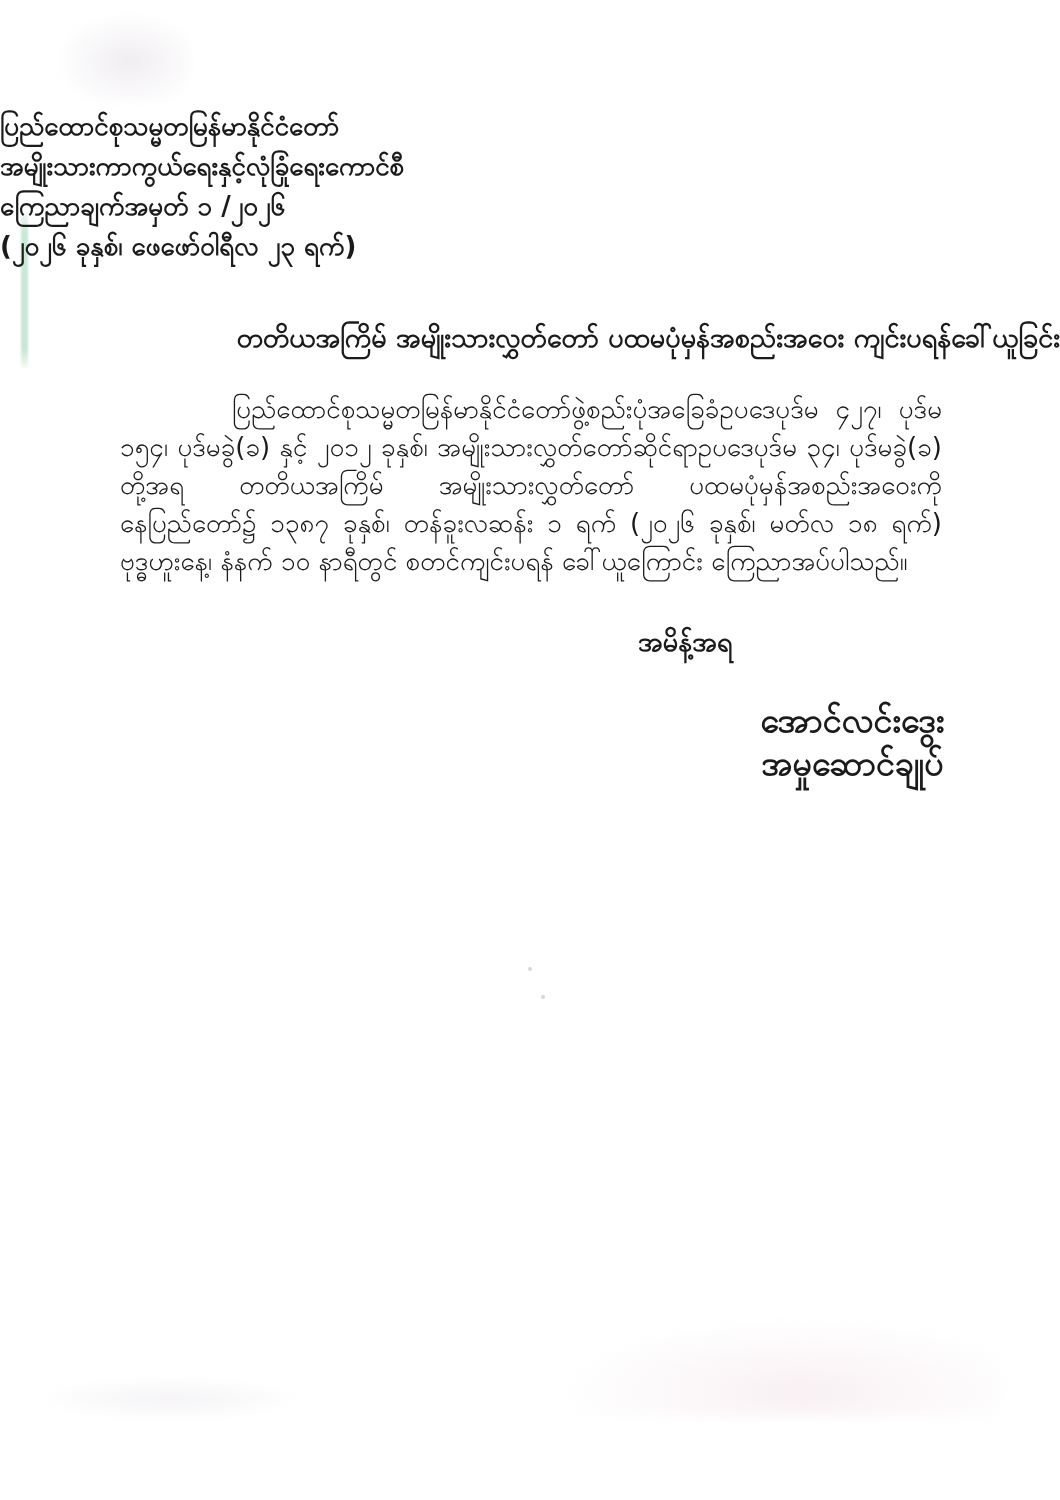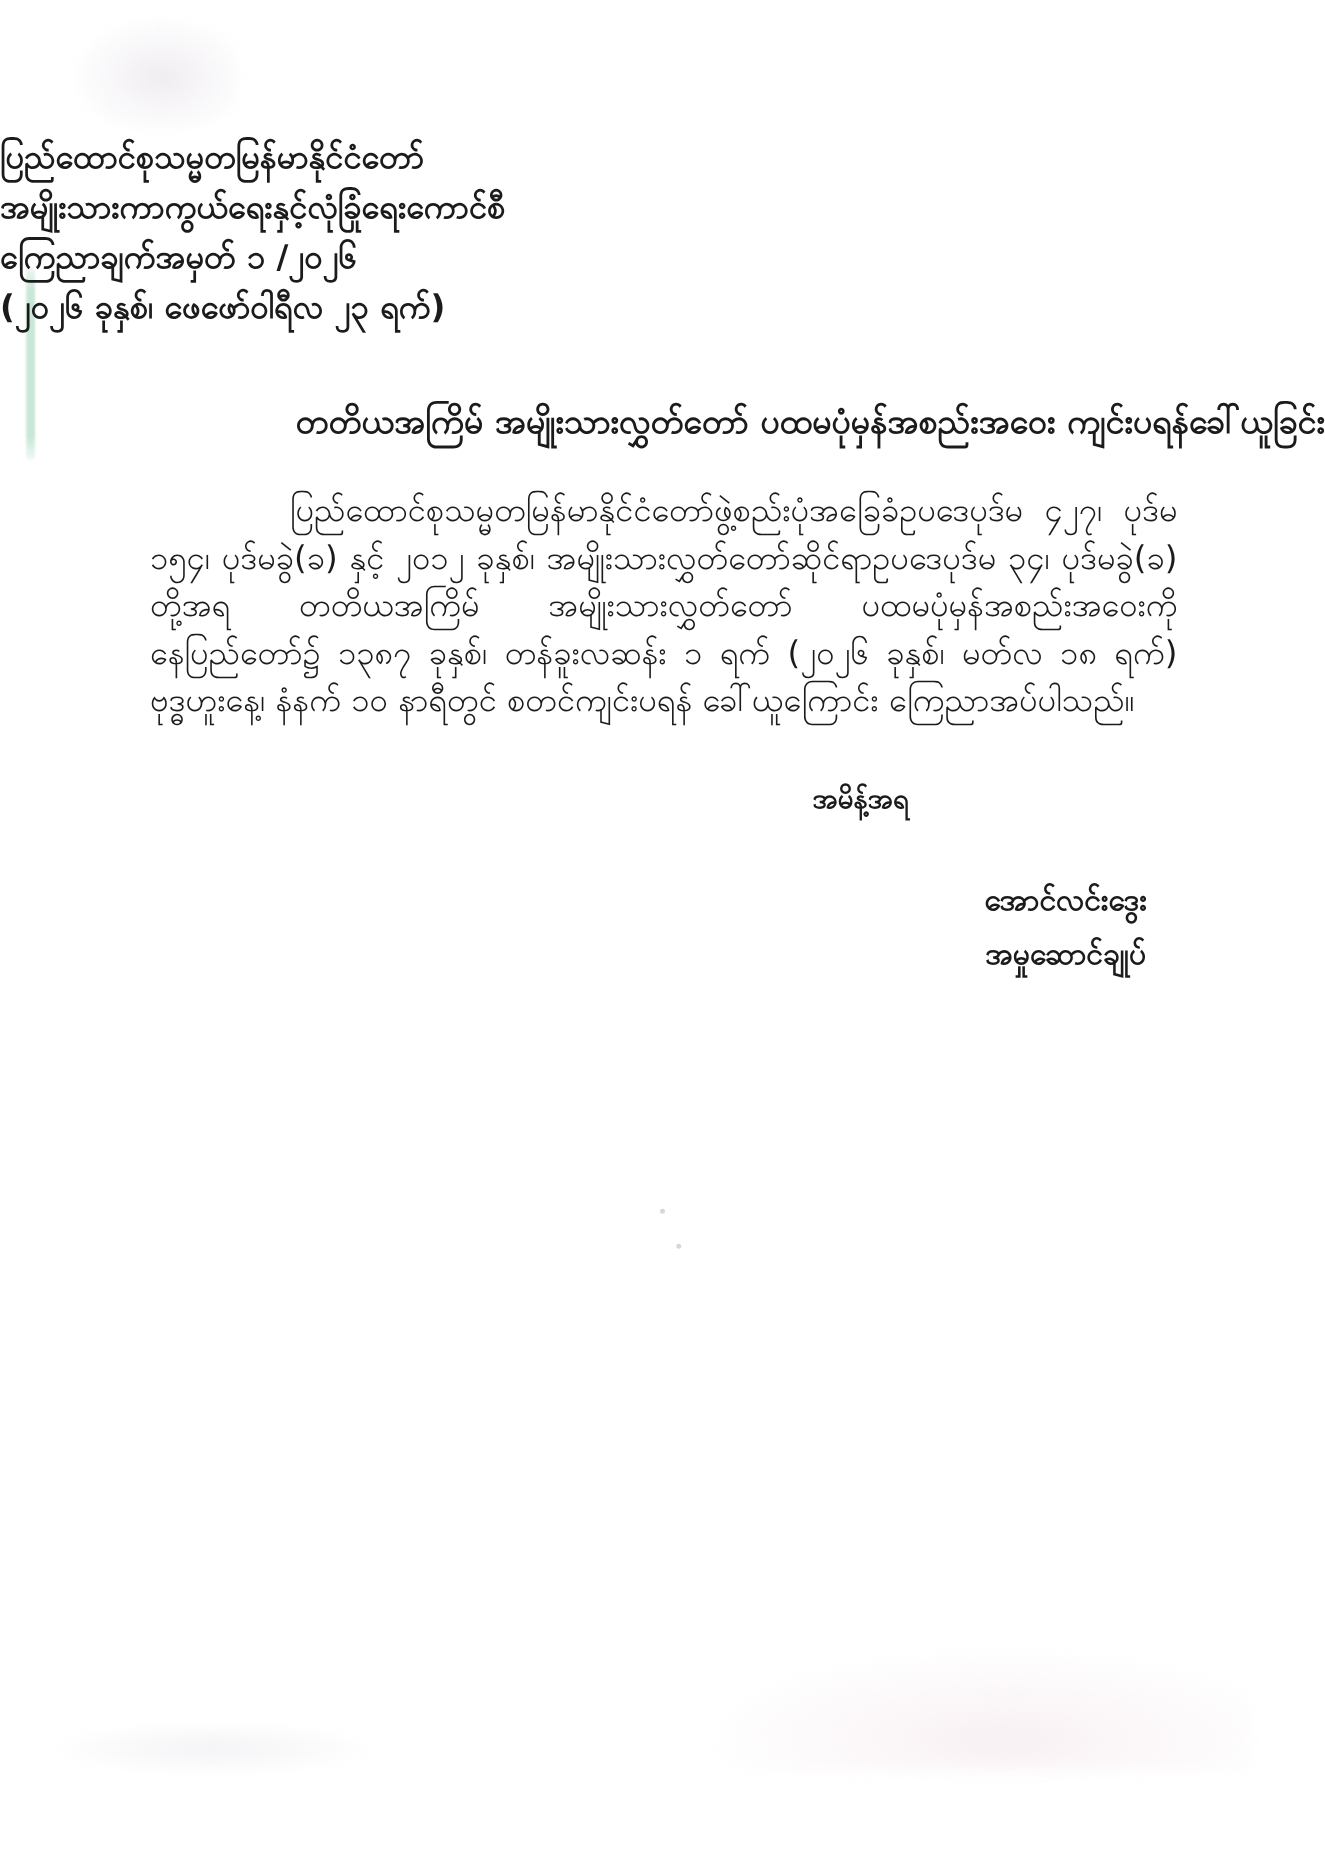--- a/index.html
+++ b/index.html
@@ -75,29 +75,28 @@
     font-size: 26px;
     line-height: 38px;
     font-weight: 500;
     text-align: justify;
     text-align-last: left;
     text-indent: 112px;
     margin-top: 15px;
   }
   .by-order {
     position: absolute; left: 638px; top: 624px;
-    font-size: 22px;
+    font-size: 27px;
     font-weight: 700;
     white-space: nowrap;
-    margin-left: 12px;
   }
   .signer-block {
     position: absolute; left: 700px; top: 699px; width: 305px;
     text-align: center;
-    font-size: 24px;
+    font-size: 34px;
     font-weight: 700;
     line-height: 43px;
   }
 </style>
 </head>
 <body>
 
 <div class="page">
 
   <div class="smudge-tl"></div>

